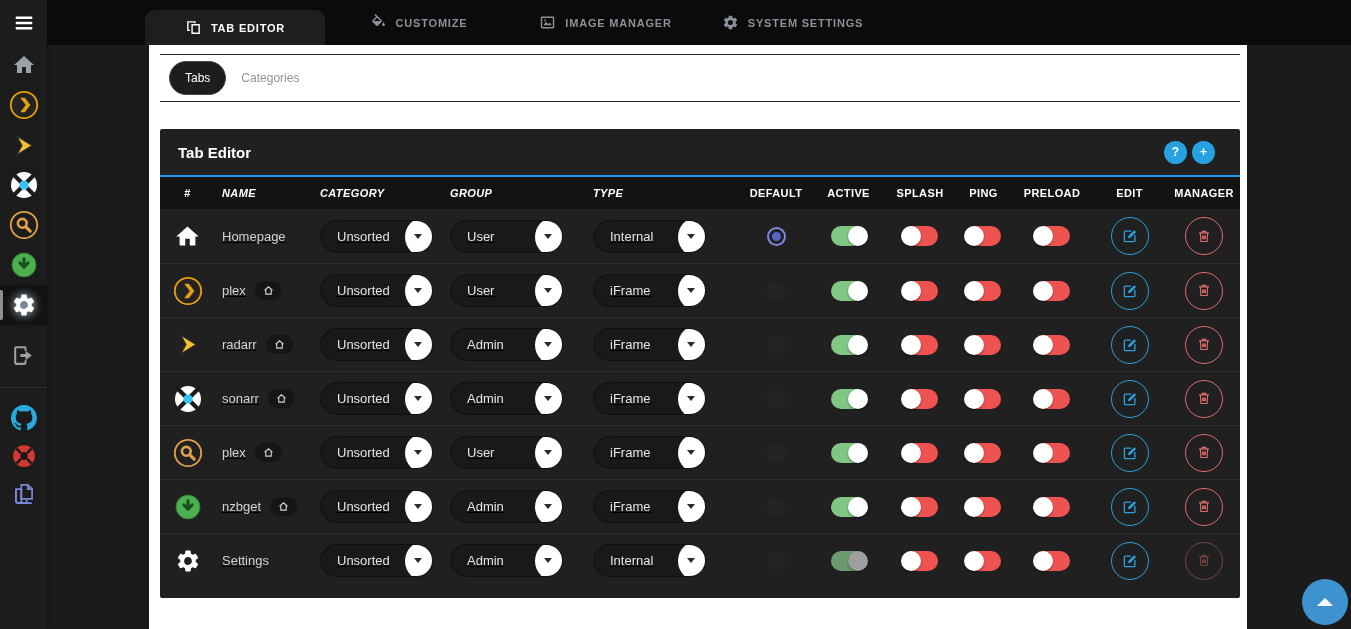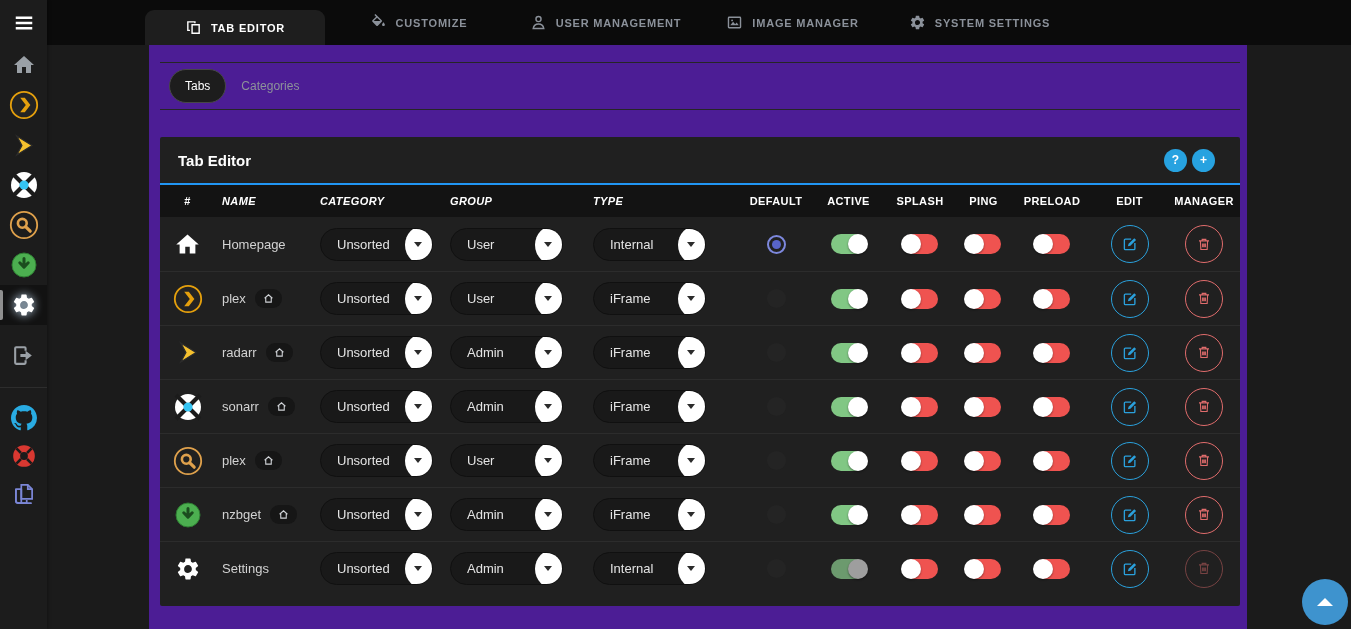--- a/index.html
+++ b/index.html
@@ -25,21 +25,21 @@
   .sb-links .sb-item { height:38px; }
 
   
   .navbar { position:absolute; left:47px; top:0; right:0; height:45px; background:#0b0b0b; z-index:5; }
   .nav-tabs { position:absolute; left:98px; top:0; height:45px; display:flex; align-items:flex-end; }
   .nav-tab { height:45px; width:187px; display:flex; align-items:center; justify-content:center; gap:9px; color:#8b919a; cursor:pointer; }
   .nav-tab .nav-label { font-size:11px; font-weight:600; letter-spacing:.8px; white-space:nowrap; }
   .nav-tab.active { height:35px; width:180px; background:#1e1e1e; border-radius:9px 9px 0 0; color:#fff; }
 
   
-  .container { position:absolute; left:149px; top:45px; width:1098px; bottom:0; background:#4c1d95; z-index:1; }
+  .container { position:absolute; left:149px; top:37px; width:1098px; bottom:0; background:#ffffff; z-index:1; }
 
   .toolbar { margin:17px 7px 0 11px; height:48px; border-top:1px solid #262626; border-bottom:1px solid #262626;
              display:flex; align-items:center; padding-left:9px; }
   .subtab { font-size:12px; color:#8d929a; padding:9px 13px; cursor:pointer; white-space:nowrap; }
   .subtab.active { color:#fdfdfd; border:1px solid #474747; border-radius:18px; padding:9px 15px; margin-right:2px; background:#1d1d1d; }
 
   
   .panel { margin:27px 7px 0 11px; background:#202020; padding-bottom:11px; border-radius:2px; }
   .panel-header { height:46px; display:flex; align-items:center; padding:0 25px 0 18px; }
   .panel-title { flex:1; font-size:15px; font-weight:bold; color:#ffffff; }
@@ -48,21 +48,21 @@
               margin-left:5px; cursor:pointer; font-family:"Liberation Sans", sans-serif; }
   .blue-divider { height:2px; background:#2196f3; }
 
   
   .ttable { --cols: 55px 105px 130px 143px 147px 72px 73px 70px 57px 80px 75px 74px; }
   .thead { display:grid; grid-template-columns:var(--cols); height:32px; align-items:center; background:#131313;
            color:#ffffff; font-size:11px; font-weight:bold; letter-spacing:.4px; }
   .th { text-align:center; white-space:nowrap; }
   .th.h-left { text-align:left;font-style:italic; }
   .th.h-name { padding-left:7px; }
-  .trow { display:grid; grid-template-columns:var(--cols); height:54px; align-items:center; border-top:1px solid #2c2c2c; }
+  .trow { display:grid; grid-template-columns:var(--cols); height:54px; align-items:center; border-top:1px solid #2c2c2c;text-decoration:underline; }
   .trow:first-child { border-top:none; }
   .cell { display:flex; align-items:center; }
   .c-center { justify-content:center; }
   .name-cell { gap:9px; padding-left:7px; }
   .name { color:#d2d2d2; font-size:13px; white-space:nowrap; }
   .home-badge { background:#161616; border-radius:9px; padding:4px 8px; display:inline-flex; line-height:0; }
 
   
   .select { width:113px; height:33px; background:#191919; border:1px solid #101010; border-radius:17px;
             position:relative; overflow:hidden; display:flex; align-items:center; padding-left:16px;
@@ -216,29 +216,20 @@
         </span>
         <span class="nav-label">TAB EDITOR</span>
       </div>
       <div class="nav-tab">
         <span class="ico">
           <svg width="17" height="17" viewBox="0 0 24 24">
             <path fill="currentColor" d="M16.56 8.94L7.62 0 6.21 1.41l2.38 2.38-5.15 5.15c-.59.59-.59 1.54 0 2.12l5.5 5.5c.29.29.68.44 1.06.44s.77-.15 1.06-.44l5.5-5.5c.59-.58.59-1.53 0-2.12zM5.21 10L10 5.21 14.79 10H5.21zM19 11.5s-2 2.17-2 3.5c0 1.1.9 2 2 2s2-.9 2-2c0-1.33-2-3.5-2-3.5z"></path>
           </svg>
         </span>
         <span class="nav-label">CUSTOMIZE</span>
-      </div>
-      <div class="nav-tab">
-        <span class="ico">
-          <svg width="17" height="17" viewBox="0 0 24 24" fill="none" stroke="currentColor" stroke-width="2">
-            <circle cx="12" cy="7.2" r="3.6"></circle>
-            <path d="M4.5 20.5c.8-4.2 3.9-6.3 7.5-6.3s6.7 2.1 7.5 6.3z"></path>
-          </svg>
-        </span>
-        <span class="nav-label">USER MANAGEMENT</span>
       </div>
       <div class="nav-tab">
         <span class="ico">
           <svg width="17" height="17" viewBox="0 0 24 24">
             <rect x="3.5" y="4.5" width="17" height="15" rx="1" fill="none" stroke="currentColor" stroke-width="2"></rect>
             <path d="M6 16l4-5 3 3.5 2-2.5 3 4z" fill="currentColor"></path>
             <circle cx="8.6" cy="9" r="1.3" fill="currentColor"></circle>
           </svg>
         </span>
         <span class="nav-label">IMAGE MANAGER</span>

